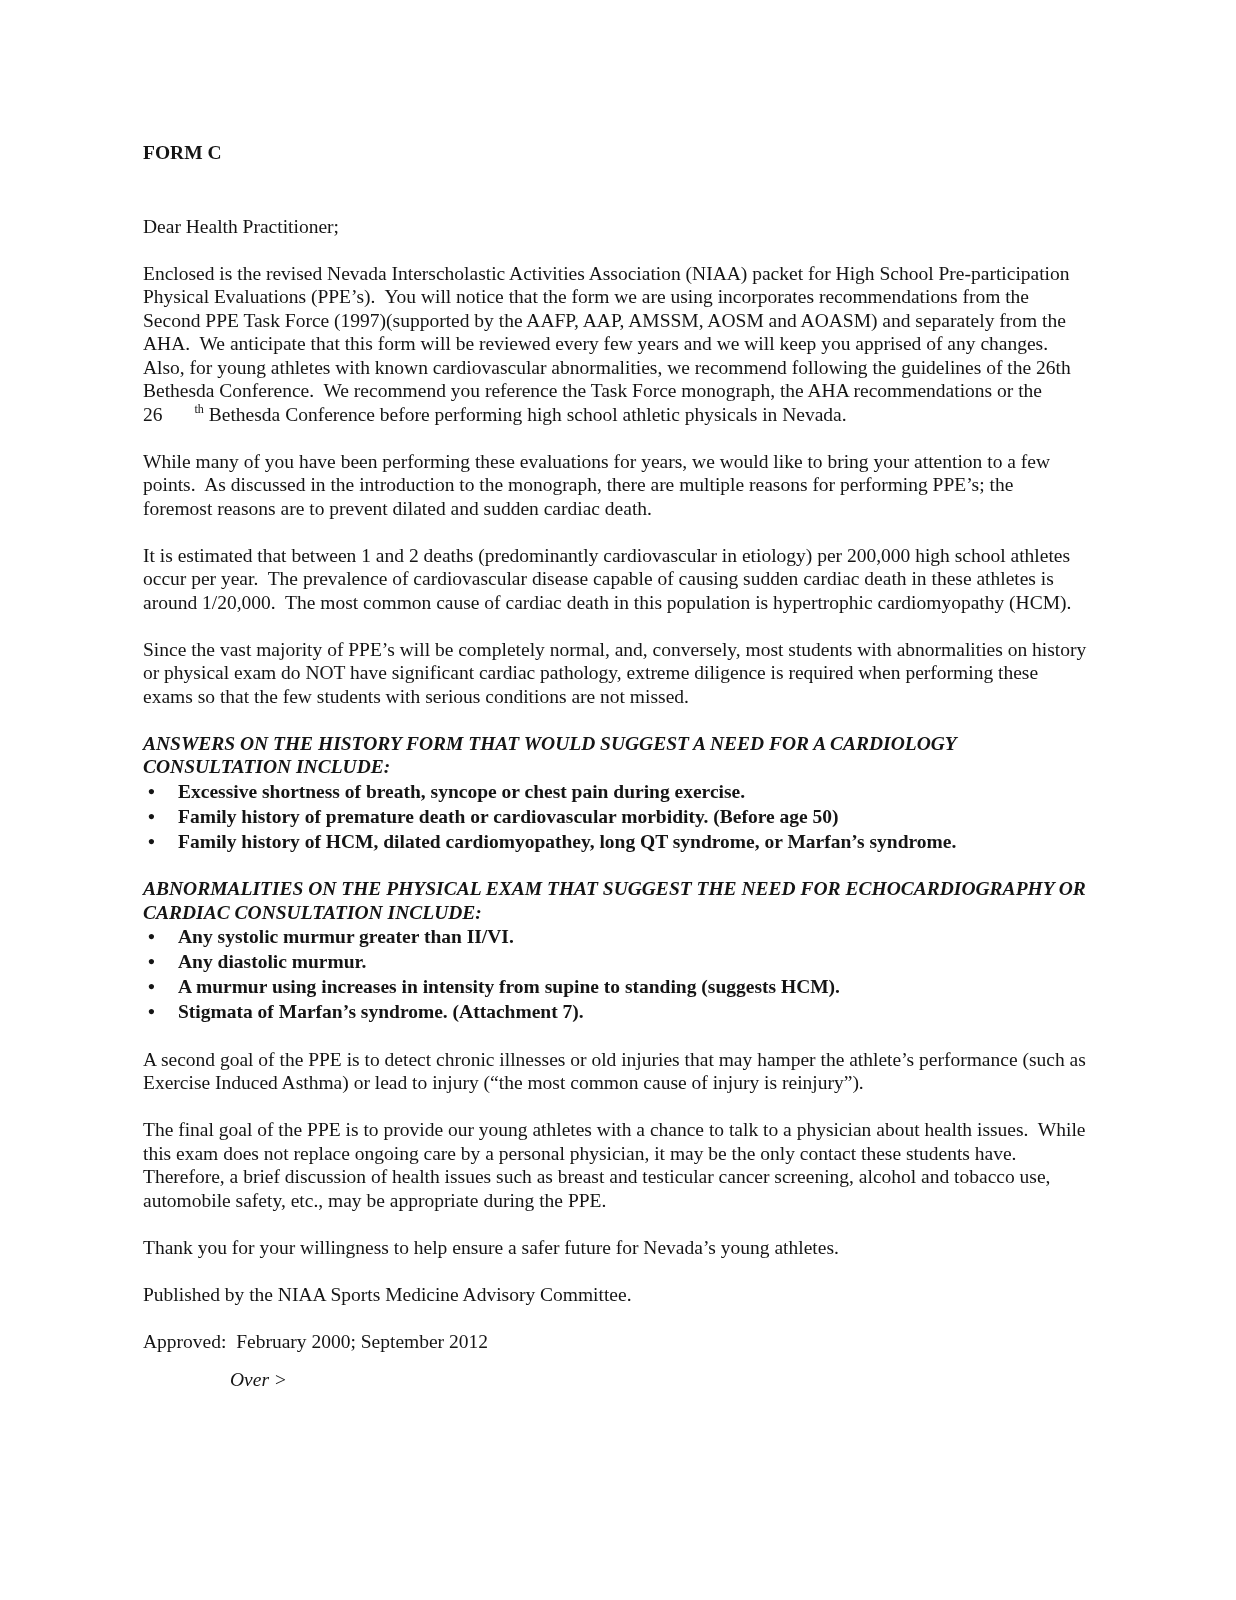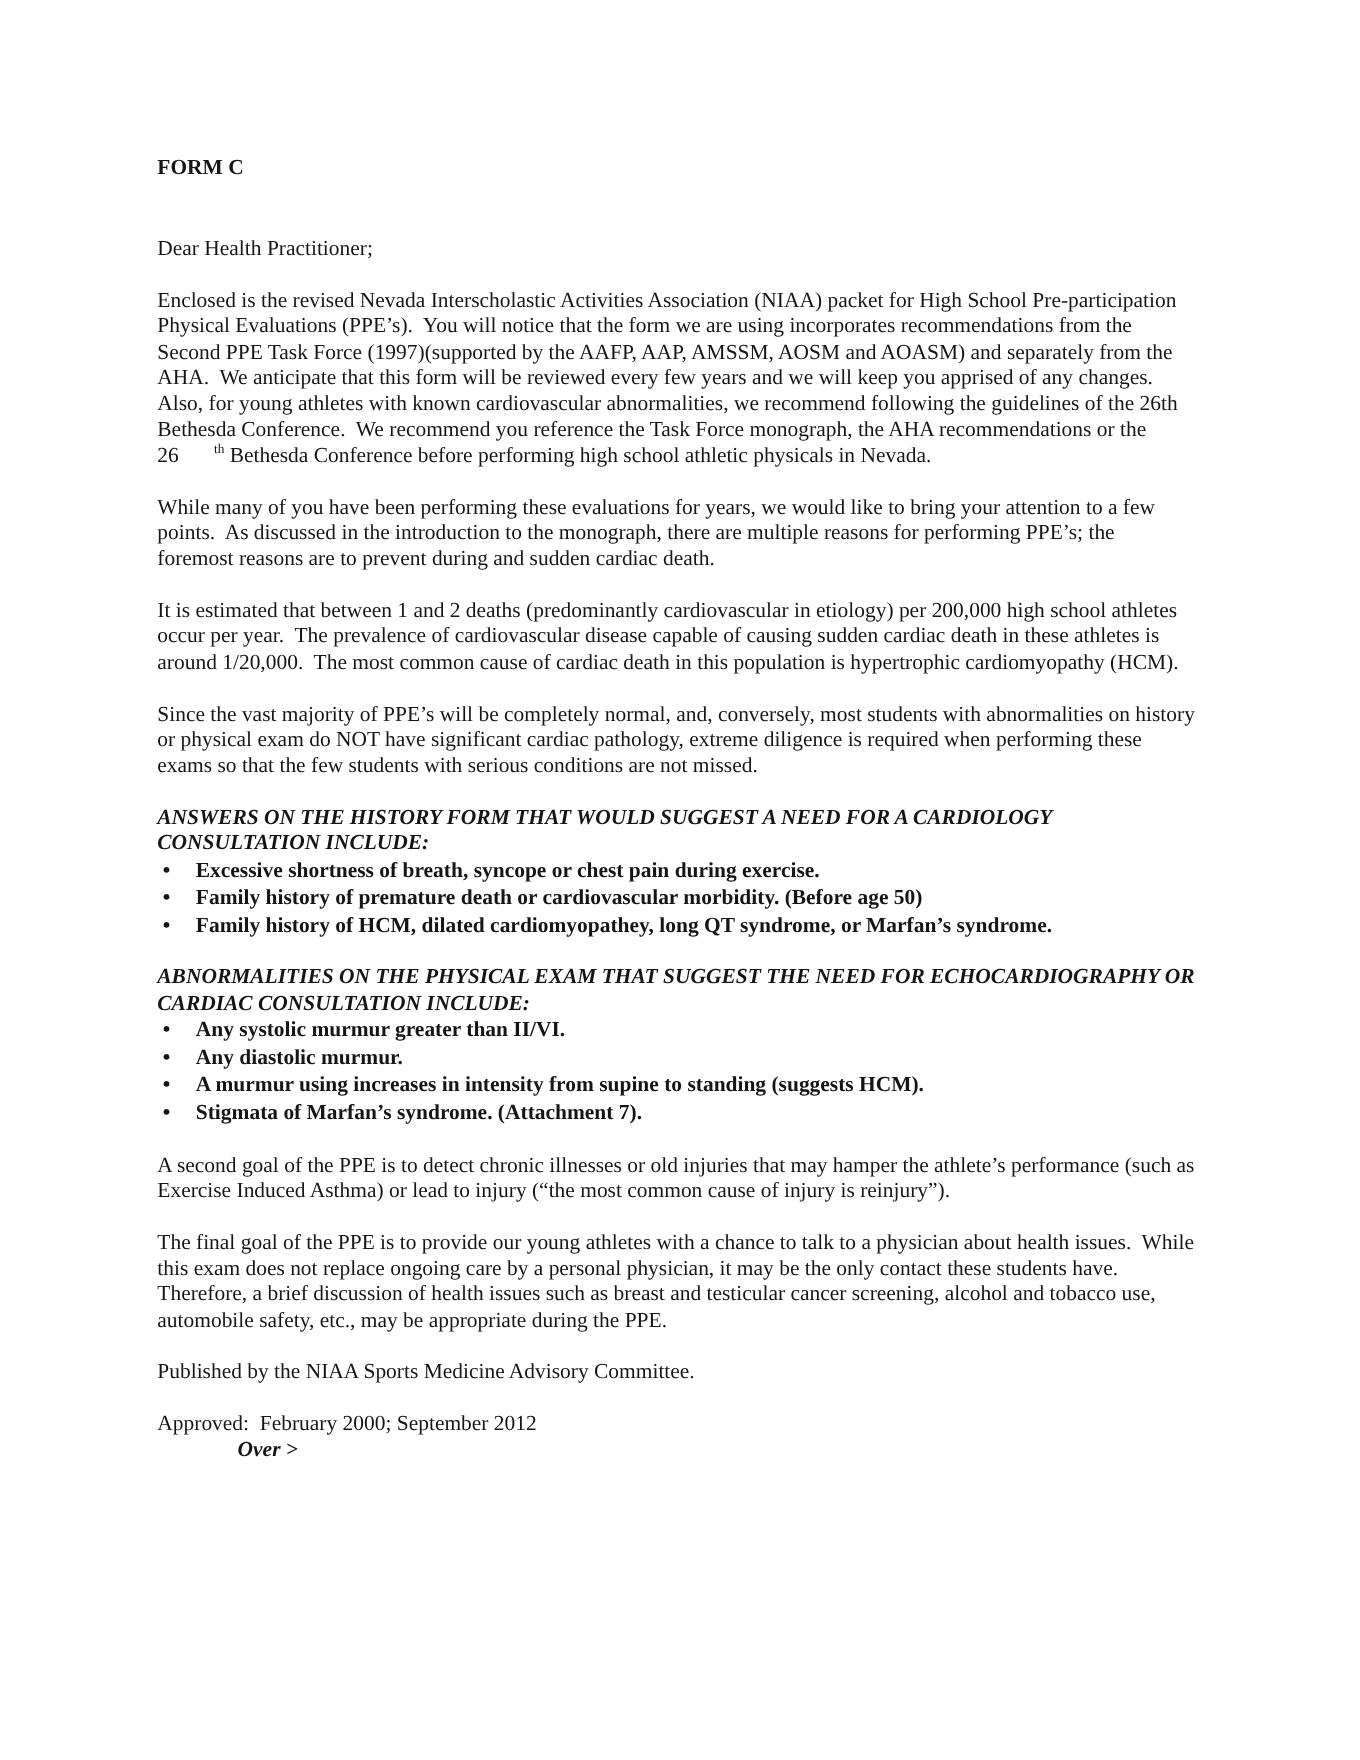--- a/index.html
+++ b/index.html
@@ -55,39 +55,39 @@
     font-weight: bold;
   }
   sup {
     font-size: 0.62em;
     line-height: 0;
     vertical-align: super;
     margin-left: 32px;
   }
   .approved { margin-bottom: 0; }
   .over-line {
-    margin: 1px;
+    margin: 15px;
     padding-left: 72px;
-    font-weight: bold;
+    font-weight: normal;
     font-style: italic;
   }
 </style>
 </head>
 <body>
 
 <div class="page">
   <div class="content">
 
     <p class="para form-title">FORM C</p>
 
     <p class="para">Dear Health Practitioner;</p>
 
     <p class="para"><span>Enclosed is the revised Nevada Interscholastic Activities Association (NIAA) packet for High School Pre-participation Physical Evaluations (PPE’s).  You will notice that the form we are using incorporates recommendations from the Second PPE Task Force (1997)(supported by the AAFP, AAP, AMSSM, AOSM and AOASM) and separately from the AHA.  We anticipate that this form will be reviewed every few years and we will keep you apprised of any changes.  Also, for young athletes with known cardiovascular abnormalities, we recommend following the guidelines of the 26th Bethesda Conference.  We recommend you reference the Task Force monograph, the AHA recommendations or the 26</span><sup>th</sup><span> Bethesda Conference before performing high school athletic physicals in Nevada.</span></p>
 
-    <p class="para">While many of you have been performing these evaluations for years, we would like to bring your attention to a few points.  As discussed in the introduction to the monograph, there are multiple reasons for performing PPE’s; the foremost reasons are to prevent during and sudden cardiac death.</p>
+    <p class="para">While many of you have been performing these evaluations for years, we would like to bring your attention to a few points.  As discussed in the introduction to the monograph, there are multiple reasons for performing PPE’s; the foremost reasons are to prevent dilated and sudden cardiac death.</p>
 
     <p class="para">It is estimated that between 1 and 2 deaths (predominantly cardiovascular in etiology) per 200,000 high school athletes occur per year.  The prevalence of cardiovascular disease capable of causing sudden cardiac death in these athletes is around 1/20,000.  The most common cause of cardiac death in this population is hypertrophic cardiomyopathy (HCM).</p>
 
     <p class="para">Since the vast majority of PPE’s will be completely normal, and, conversely, most students with abnormalities on history or physical exam do NOT have significant cardiac pathology, extreme diligence is required when performing these exams so that the few students with serious conditions are not missed.</p>
 
     <h2 class="section-heading">ANSWERS ON THE HISTORY FORM THAT WOULD SUGGEST A NEED FOR A CARDIOLOGY CONSULTATION INCLUDE:</h2>
     <ul class="bullet-list">
       <li>
         <span class="bullet">•</span>
         <span>Excessive shortness of breath, syncope or chest pain during exercise.</span>
@@ -119,20 +119,21 @@
       <li>
         <span class="bullet">•</span>
         <span>Stigmata of Marfan’s syndrome. (Attachment 7).</span>
       </li>
     </ul>
 
     <p class="para">A second goal of the PPE is to detect chronic illnesses or old injuries that may hamper the athlete’s performance (such as Exercise Induced Asthma) or lead to injury (“the most common cause of injury is reinjury”).</p>
 
     <p class="para">The final goal of the PPE is to provide our young athletes with a chance to talk to a physician about health issues.  While this exam does not replace ongoing care by a personal physician, it may be the only contact these students have.  Therefore, a brief discussion of health issues such as breast and testicular cancer screening, alcohol and tobacco use, automobile safety, etc., may be appropriate during the PPE.</p>
 
+    <p class="para">Thank you for your willingness to help ensure a safer future for Nevada’s young athletes.</p>
 
     <p class="para">Published by the NIAA Sports Medicine Advisory Committee.</p>
 
     <p class="para approved">Approved:  February 2000; September 2012</p>
     <p class="over-line">Over &gt;</p>
 
   </div>
 </div>
 
 </body></html>

